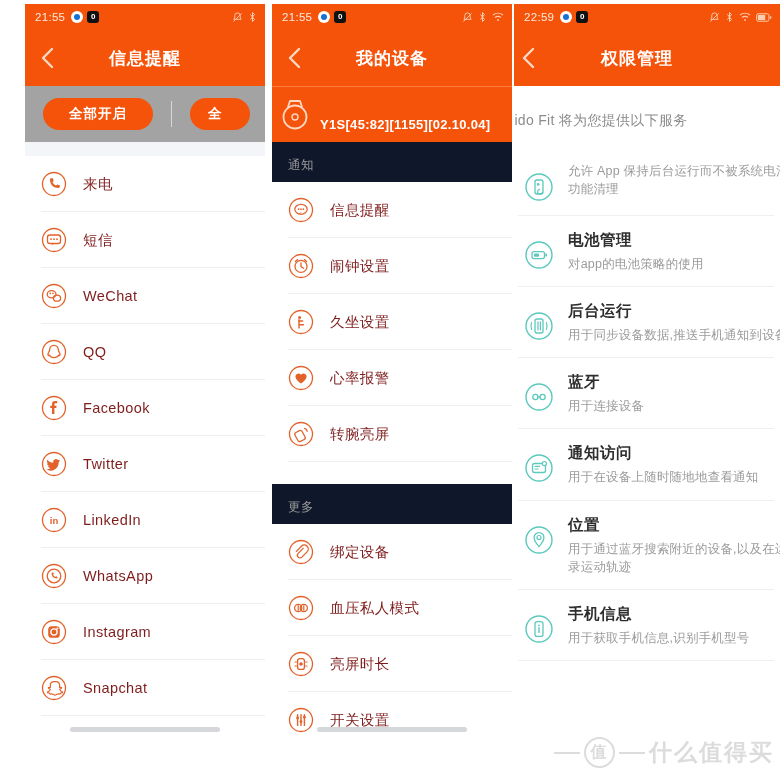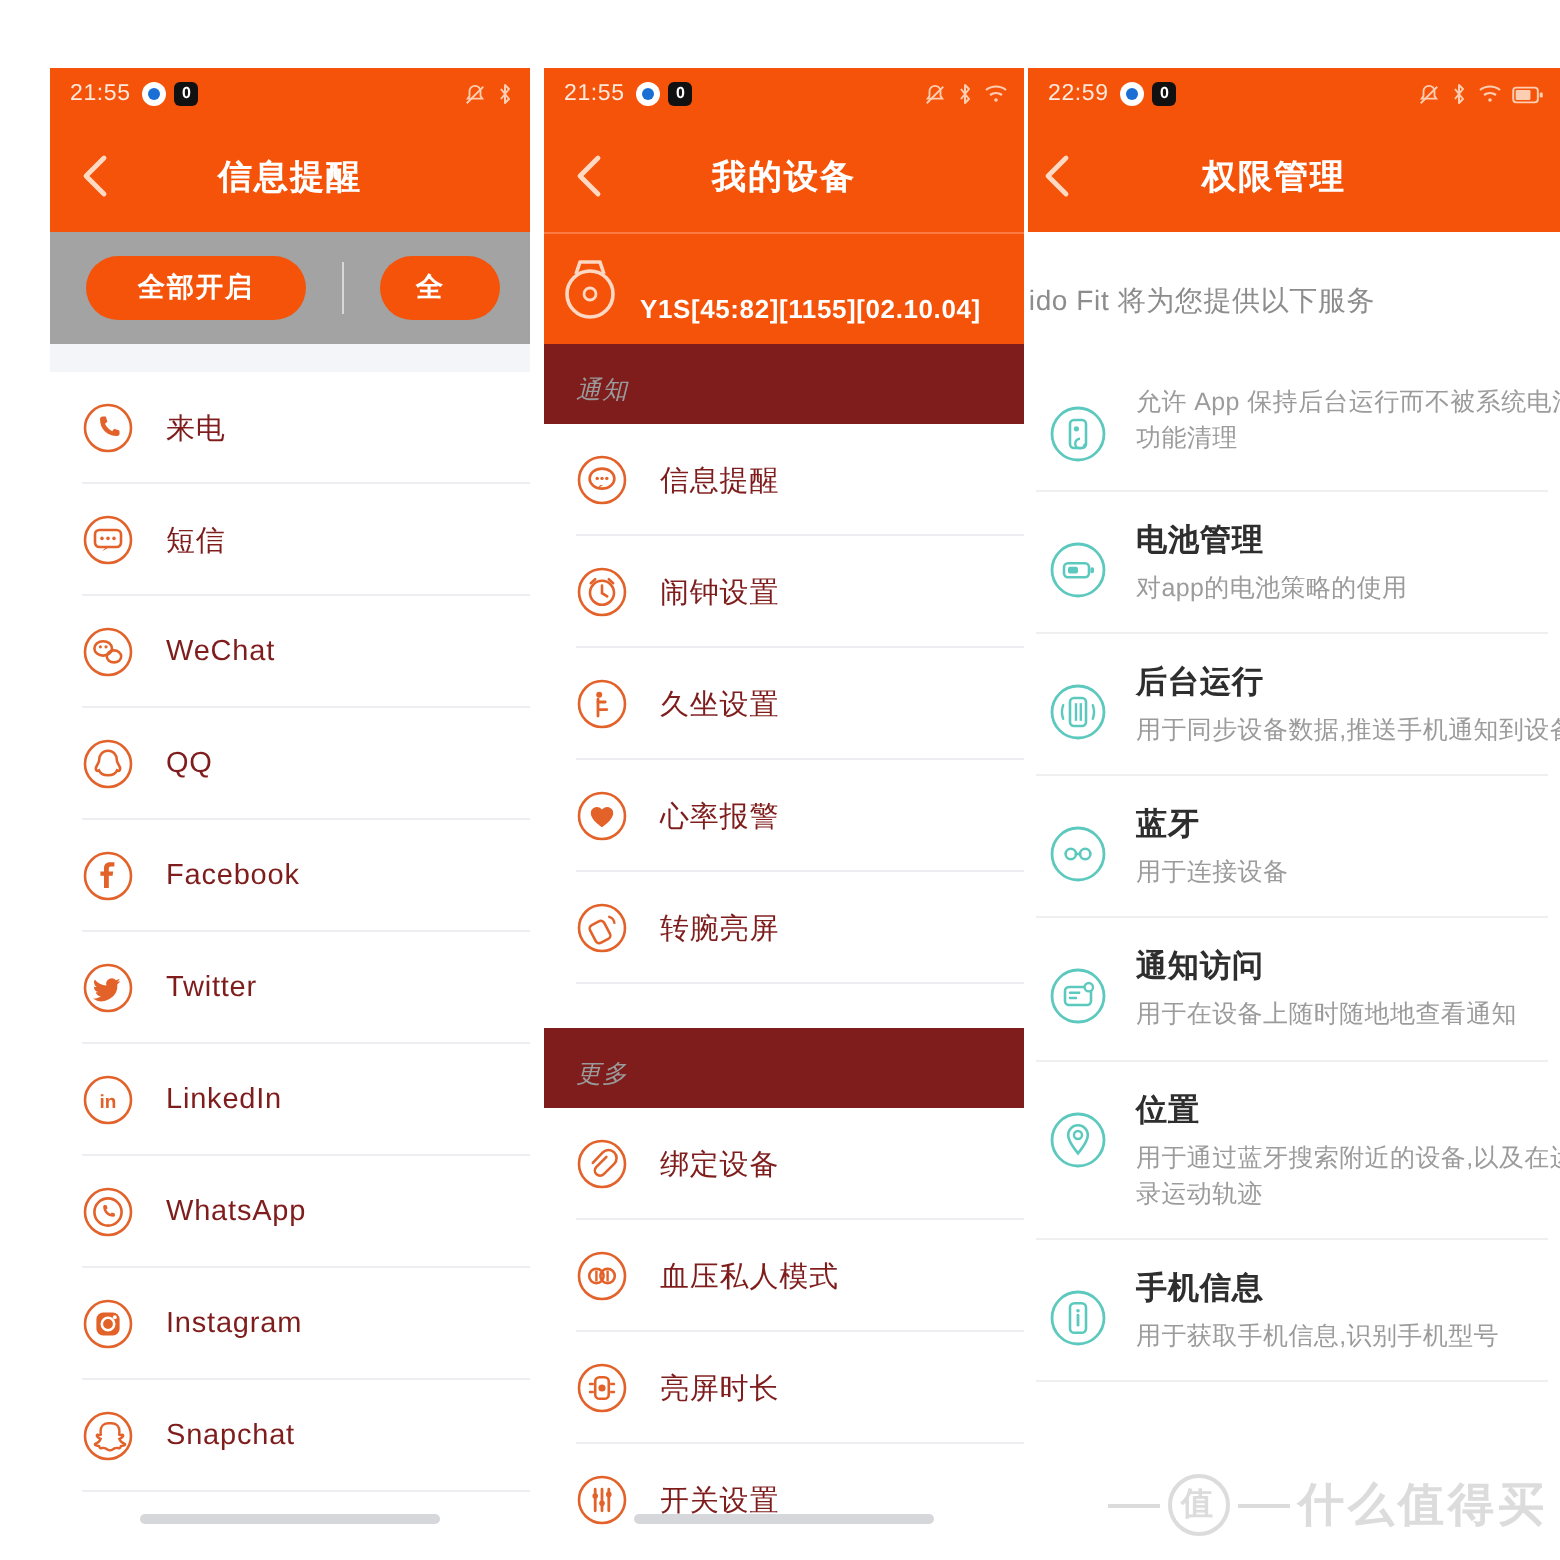--- a/index.html
+++ b/index.html
@@ -8,21 +8,21 @@
     background:#ffffff;
     font-family:"Liberation Sans","DejaVu Sans",sans-serif;
     overflow:hidden;
     position:relative;
   }
   .stage{position:absolute;left:0;top:0;width:780px;height:780px;background:#fff;}
 
   
   .panel{
     position:absolute;
-    top:34px;
+    top:4px;
     height:738px;
     background:#ffffff;
     overflow:hidden;
   }
   #panel1{left:25px;width:240px;}
   #panel2{left:272px;width:240px;}
   #panel3{left:514px;width:266px;}
 
   
   .statusbar{
@@ -133,22 +133,21 @@
   .devstrip .wicon{width:34px;height:34px;flex:0 0 auto;margin-right:8px;}
   .devstrip .dname{
     color:#ffffff;font-size:13px;font-weight:600;letter-spacing:.3px;
     white-space:nowrap;
     margin-top:20px;
   }
   .sec-head{
     height:40px;display:flex;align-items:flex-end;
     padding:0 0 8px 16px;box-sizing:border-box;
     font-size:12.5px;color:#9a9a9a;letter-spacing:.5px;
-    background:#7f1d1d;
-    font-style:italic;
+    background:#0f172a;
   }
   .gap-band{height:22px;background:#ffffff;}
 
   
   .perm-intro{
     padding:26px 0 18px 0px;
     font-size:14px;color:#8c8c8c;letter-spacing:.3px;
     white-space:nowrap;
     margin-left:-10px;
   }

